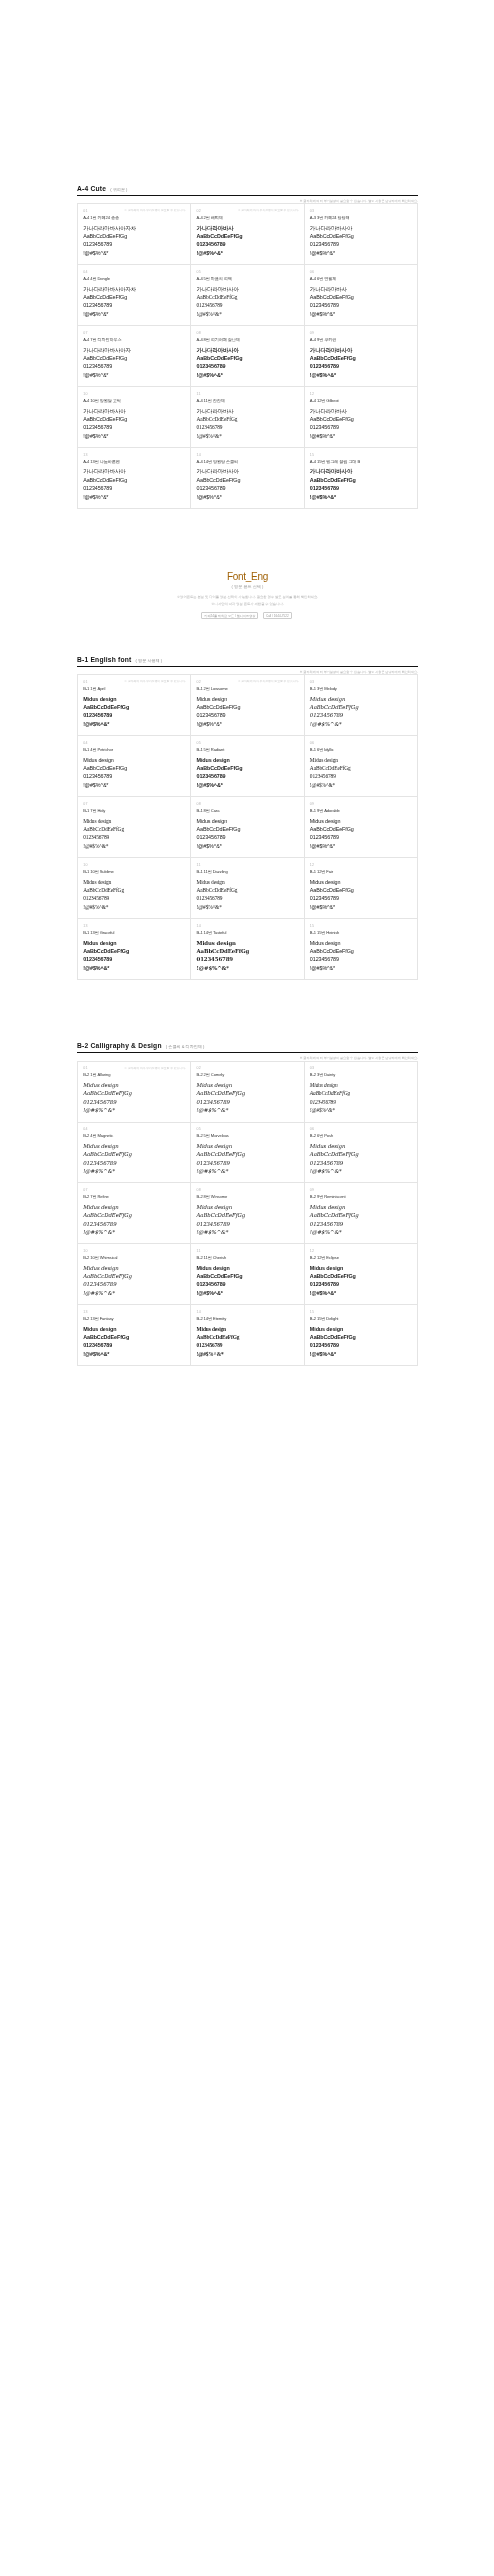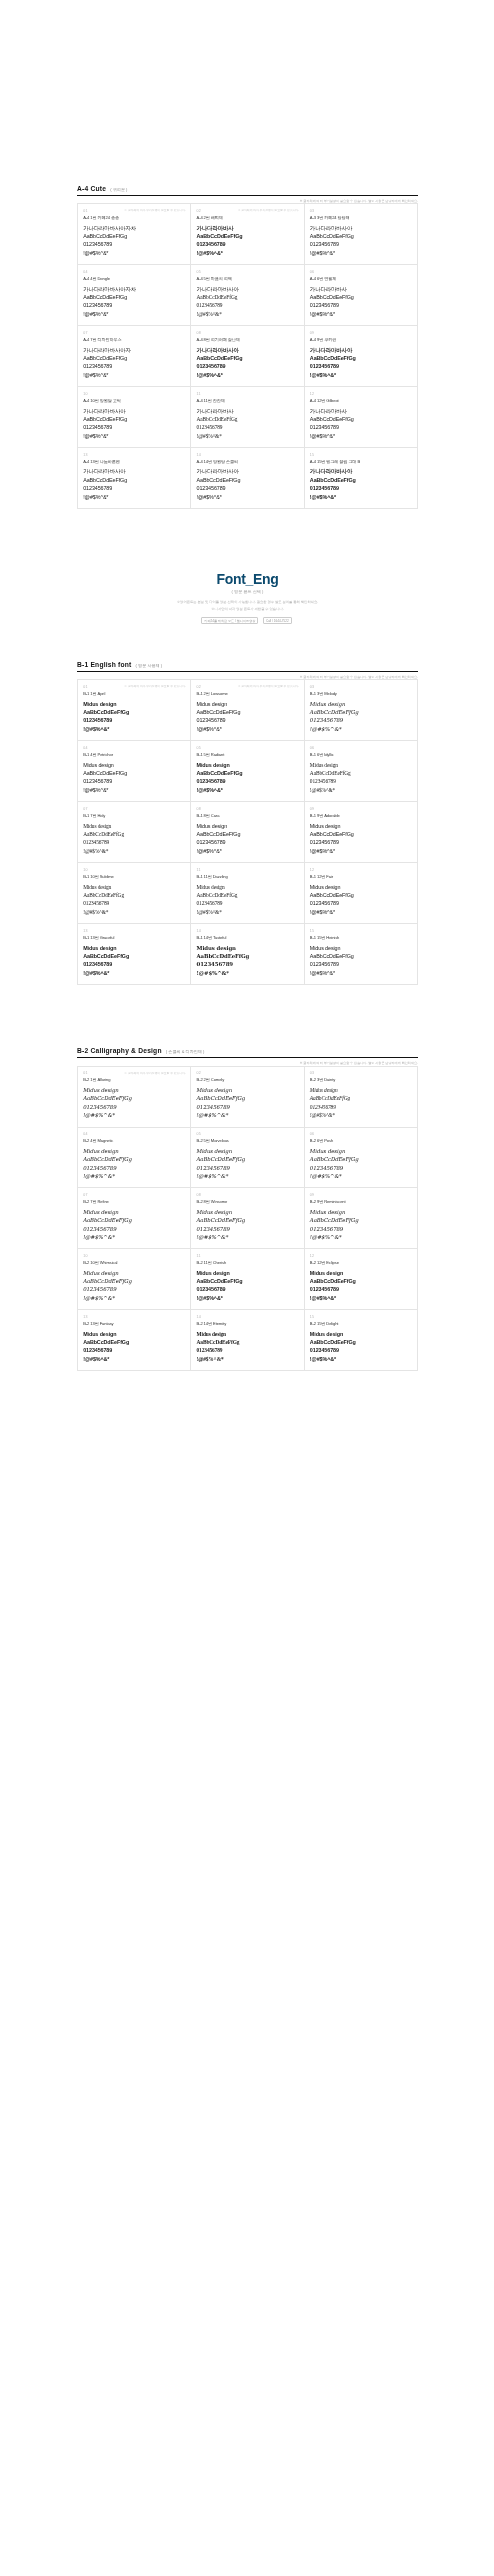--- a/index.html
+++ b/index.html
@@ -37,24 +37,24 @@
     margin-top: 2.6px;
     font-size: 3.1px;
     color: #aaa;
     text-align: right;
     line-height: 1.5;
   }
 
   
   .big-title-wrap { text-align: center; margin-top: 0; }
   .big-title {
-    font-size: 14px;
-    font-weight: bold;
+    font-size: 10px;
+    font-weight: normal;
     letter-spacing: -0.3px;
-    color: #0c4a6e;
+    color: #a16207;
   }
   .big-sub {
     font-size: 4.1px;
     color: #999;
     margin-top: 2.1px;
   }
   .big-desc {
     font-size: 3.3px;
     color: #aaa;
     margin-top: 5.2px;

